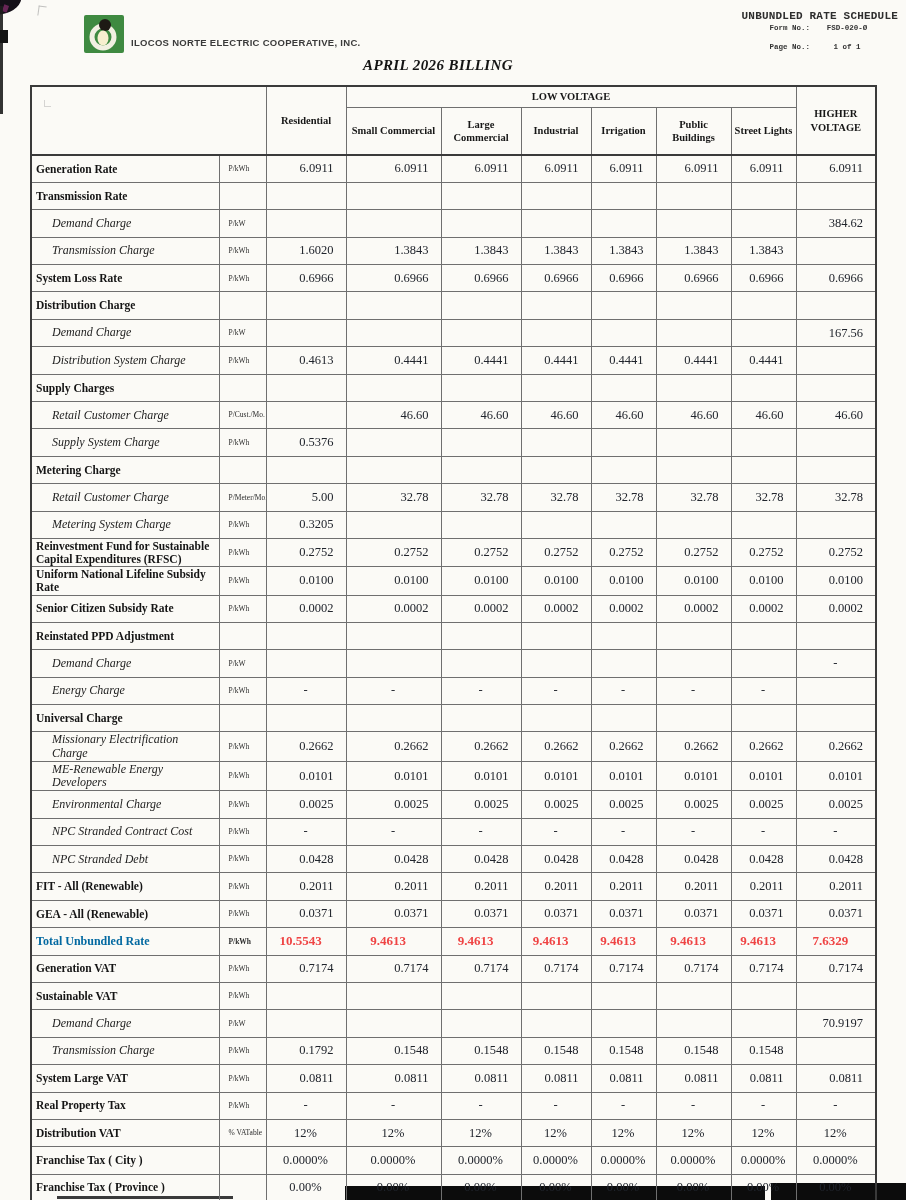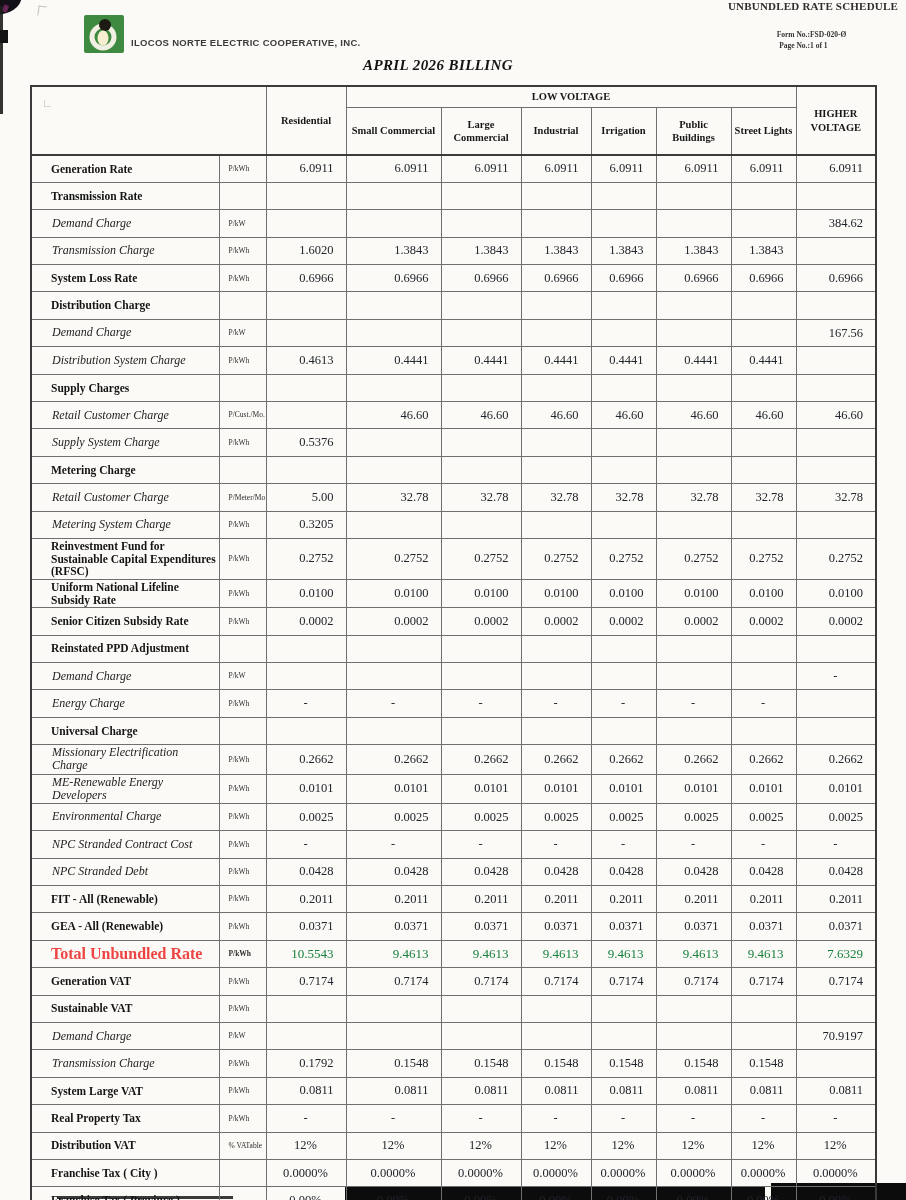--- a/index.html
+++ b/index.html
@@ -10,28 +10,28 @@
     color:#1f1f1f;
   }
   
   .logo-wrap{position:absolute;left:84px;top:15px;width:40px;height:38px;}
   .company{
     position:absolute;left:131px;top:37px;
     font-family:"Liberation Sans", sans-serif;
     font-size:9.5px;font-weight:bold;color:#3a3a3a;letter-spacing:.3px;
   }
   .doc-head{
-    position:absolute;top:0;right:8px;text-align:right;
-    font-family:Liberation Serif, serif;color:#2e2e2e;
+    position:absolute;top:10px;right:8px;text-align:right;
+    font-family:Liberation Mono, monospace;color:#2e2e2e;
   }
   .doc-title{font-size:11px;font-weight:bold;letter-spacing:.2px;}
   .doc-meta{display:grid;grid-template-columns:auto 88px;justify-content:end;
-    font-size:7.5px;font-weight:bold;color:#333;margin-top:18px;row-gap:2px;}
+    font-size:7.5px;font-weight:bold;color:#333;margin-top:2px;row-gap:11px;}
   .doc-meta .mlabel{text-align:right;}
-  .doc-meta .mvalue{text-align:left;padding-right:14px;}
+  .doc-meta .mvalue{text-align:center;padding-right:14px;}
   .billing-title{
     position:absolute;left:0;right:30px;top:57px;text-align:center;
     font-size:15px;font-weight:bold;font-style:italic;letter-spacing:.4px;color:#141414;
   }
   
   table.rates{
     position:absolute;left:30px;top:85px;width:845px;
     border-collapse:collapse;table-layout:fixed;
     border:2px solid #3a3a3a;
   }
@@ -41,28 +41,28 @@
     overflow:hidden;
   }
   thead th{
     font-size:10.5px;font-weight:bold;text-align:center;line-height:1.25;
     color:#171717;padding:0 2px;
   }
   thead tr.grp th{height:20px;}
   thead tr.sub th{height:46px;}
   thead{border-bottom:2px solid #3a3a3a;}
   tbody tr{height:27.4px;}
-  td.lbl{padding:1px 2px 1px 19px;line-height:1.1;}
+  td.lbl{padding:1px 2px 1px 4px;line-height:1.1;}
   td.lbl.section{font-weight:bold;font-size:11.5px;color:#141414;}
   td.lbl.sub{font-style:italic;font-size:12px;padding-left:20px;color:#222;}
-  td.lbl.total{font-weight:bold;font-size:16px;color:#ef4444;}
+  td.lbl.total{font-weight:bold;font-size:12px;color:#0369a1;}
   td.unit{font-size:7.5px;padding-left:9px;color:#2a2a2a;line-height:1;}
   td.unit.total{font-weight:bold;}
   td.val{font-size:12.5px;text-align:right;padding-right:12px;color:#20242c;}
-  td.val.total{font-weight:normal;font-size:13px;color:#15803d;}
+  td.val.total{font-weight:bold;font-size:13px;color:#ef4444;text-align:center;}
   td.val.ctr{text-align:center;padding-right:2px;}
   
   .art{position:absolute;pointer-events:none;}
   .art-corner{left:-8px;top:-7px;width:30px;height:20px;background:#141018;
     border-radius:0 0 70% 20%;transform:rotate(-10deg);}
   .art-corner-tint{left:3px;top:5px;width:5px;height:7px;background:#7c2a66;opacity:.8;transform:rotate(20deg);}
   .art-streak{left:0;top:6px;width:3px;height:108px;background:#1d1d1d;opacity:.9;}
   .art-block{left:0;top:30px;width:8px;height:13px;background:#131313;}
   .art-speck1{left:38px;top:6px;width:7px;height:9px;border-left:1px solid #9a9a9a;border-top:1px solid #9a9a9a;opacity:.6;transform:rotate(8deg);}
   .art-speck2{left:44px;top:100px;width:6px;height:6px;border-left:1px solid #b0b0b0;border-bottom:1px solid #b0b0b0;opacity:.5;}

